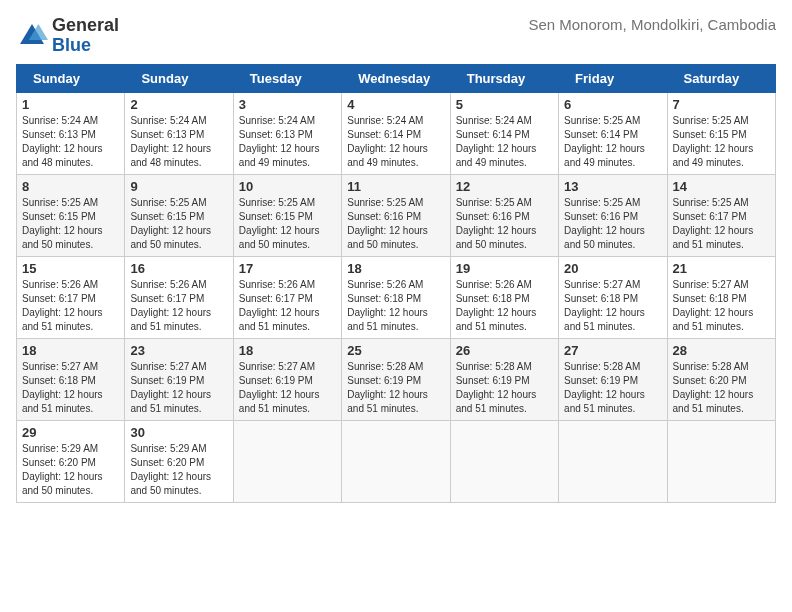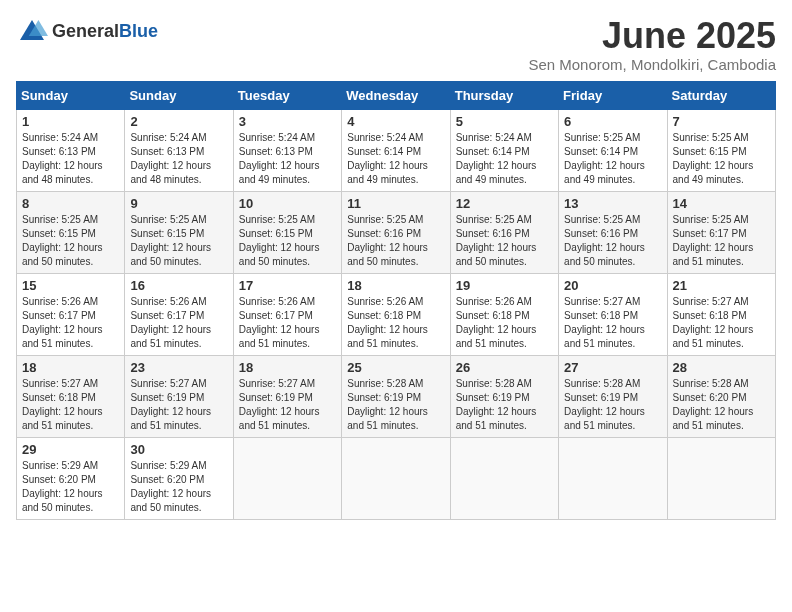--- a/index.html
+++ b/index.html
@@ -15,21 +15,21 @@
       align-items: flex-start;
       justify-content: space-between;
       margin-bottom: 8px;
     }
     .logo {
       display: flex;
       align-items: center;
     }
     .logo-text {
       display: flex;
-      flex-direction: row;
+      flex-direction: column;
       line-height: 1.1;
     }
     .logo-general {
       font-size: 18px;
       font-weight: bold;
       color: #333;
     }
     .logo-blue {
       font-size: 18px;
       font-weight: bold;
@@ -56,21 +56,21 @@
     .calendar-table {
       width: 100%;
       border-collapse: collapse;
       border: 1px solid #ccc;
     }
     .calendar-table th {
       background-color: #1a5fa8;
       color: #fff;
       font-size: 13px;
       font-weight: bold;
-      padding: 6px 4px;
+      padding: 6px 16px;
       text-align: left;
       border: 1px solid #1a5fa8;
     }
     .calendar-table td {
       vertical-align: top;
       border: 1px solid #ccc;
       padding: 4px 5px;
       font-size: 10px;
       color: #333;
       background: #fff;
@@ -107,21 +107,20 @@
     <svg class="logo-icon" viewBox="0 0 40 40" xmlns="http://www.w3.org/2000/svg">
       <polygon points="20,5 35,30 5,30" fill="#1a5fa8"></polygon>
       <polygon points="28,5 40,25 16,25" fill="#4a9fd4" opacity="0.7"></polygon>
     </svg>
     <div class="logo-text">
       <span class="logo-general">General</span>
       <span class="logo-blue">Blue</span>
     </div>
   </div>
   <div class="title-area">
-    <div class="month-title">June 2025</div>
     <div class="location">Sen Monorom, Mondolkiri, Cambodia</div>
   </div>
 </div>
 
 <table class="calendar-table">
   <thead>
     <tr>
     <th>Sunday</th>
         <th>Sunday</th>
         <th>Tuesday</th>

